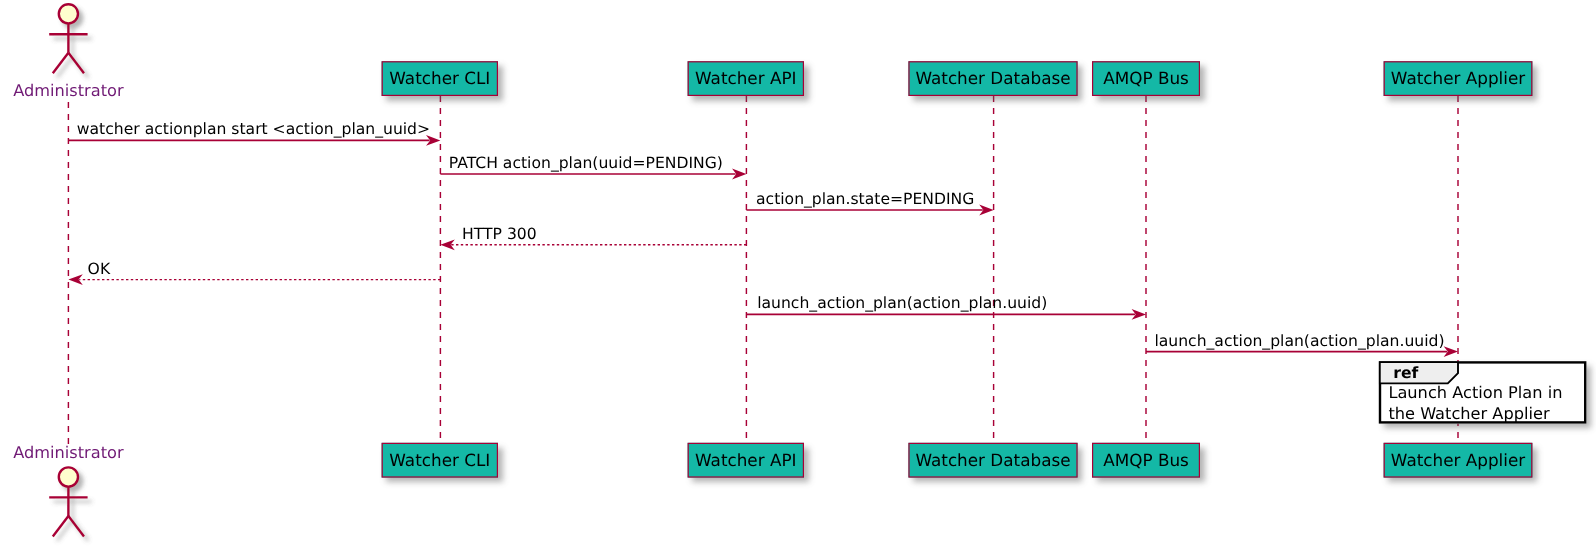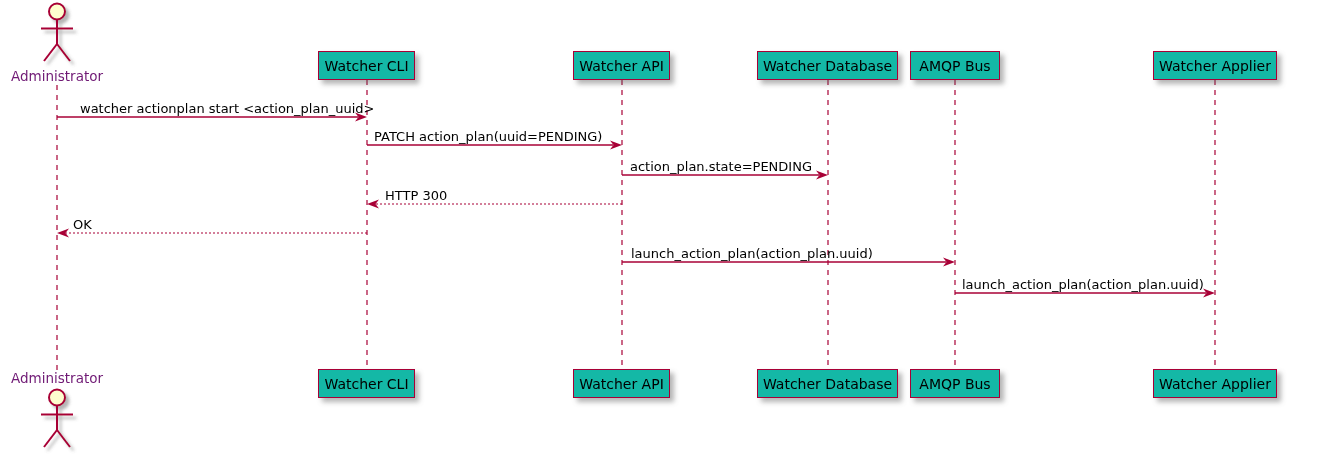--- a/index.html
+++ b/index.html
@@ -115,22 +115,29 @@
   <div class="pbox" style="left:757px;top:51px;width:141px;">Watcher Database</div>
   <div class="pbox" style="left:910px;top:51px;width:90px;">AMQP Bus</div>
   <div class="pbox" style="left:1153px;top:51px;width:124px;">Watcher Applier</div>
 
   <div class="pbox" style="left:318px;top:369px;width:97px;">Watcher CLI</div>
   <div class="pbox" style="left:573px;top:369px;width:97px;">Watcher API</div>
   <div class="pbox" style="left:757px;top:369px;width:141px;">Watcher Database</div>
   <div class="pbox" style="left:910px;top:369px;width:90px;">AMQP Bus</div>
   <div class="pbox" style="left:1153px;top:369px;width:124px;">Watcher Applier</div>
 
-  <div class="msg" style="left:64px;top:101px;margin-left:16px;">watcher actionplan start &lt;action_plan_uuid&gt;</div>
+  <div class="msg" style="left:64px;top:101px;">watcher actionplan start &lt;action_plan_uuid&gt;</div>
   <div class="msg" style="left:374px;top:129px;">PATCH action_plan(uuid=PENDING)</div>
   <div class="msg" style="left:630px;top:159px;">action_plan.state=PENDING</div>
   <div class="msg" style="left:385px;top:188px;">HTTP 300</div>
   <div class="msg" style="left:73px;top:217px;">OK</div>
   <div class="msg" style="left:631px;top:246px;">launch_action_plan(action_plan.uuid)</div>
   <div class="msg" style="left:962px;top:277px;">launch_action_plan(action_plan.uuid)</div>
 
+  <div class="refbox">
+    <svg class="ref-pentagon" width="70" height="20" viewBox="0 0 70 20">
+      <path d="M0.8,0.8 H66 V10 L57.5,18.5 H0.8 Z" fill="#EEEEEE" stroke="#000000" stroke-width="1.6"></path>
+    </svg>
+    <div class="ref-keyword">ref</div>
+    <div class="ref-body">Launch Action Plan in the Watcher Applier</div>
+  </div>
 
 </div>
 
 </body></html>

